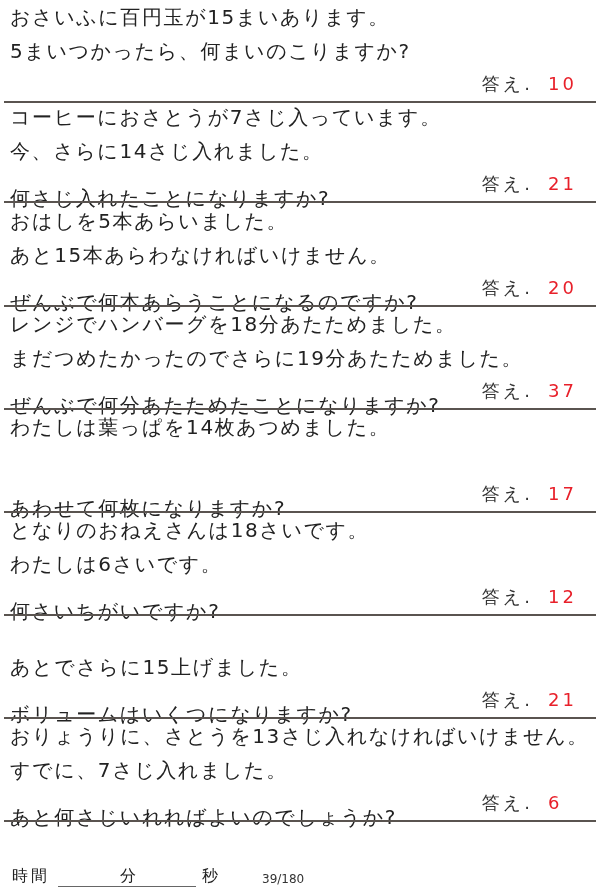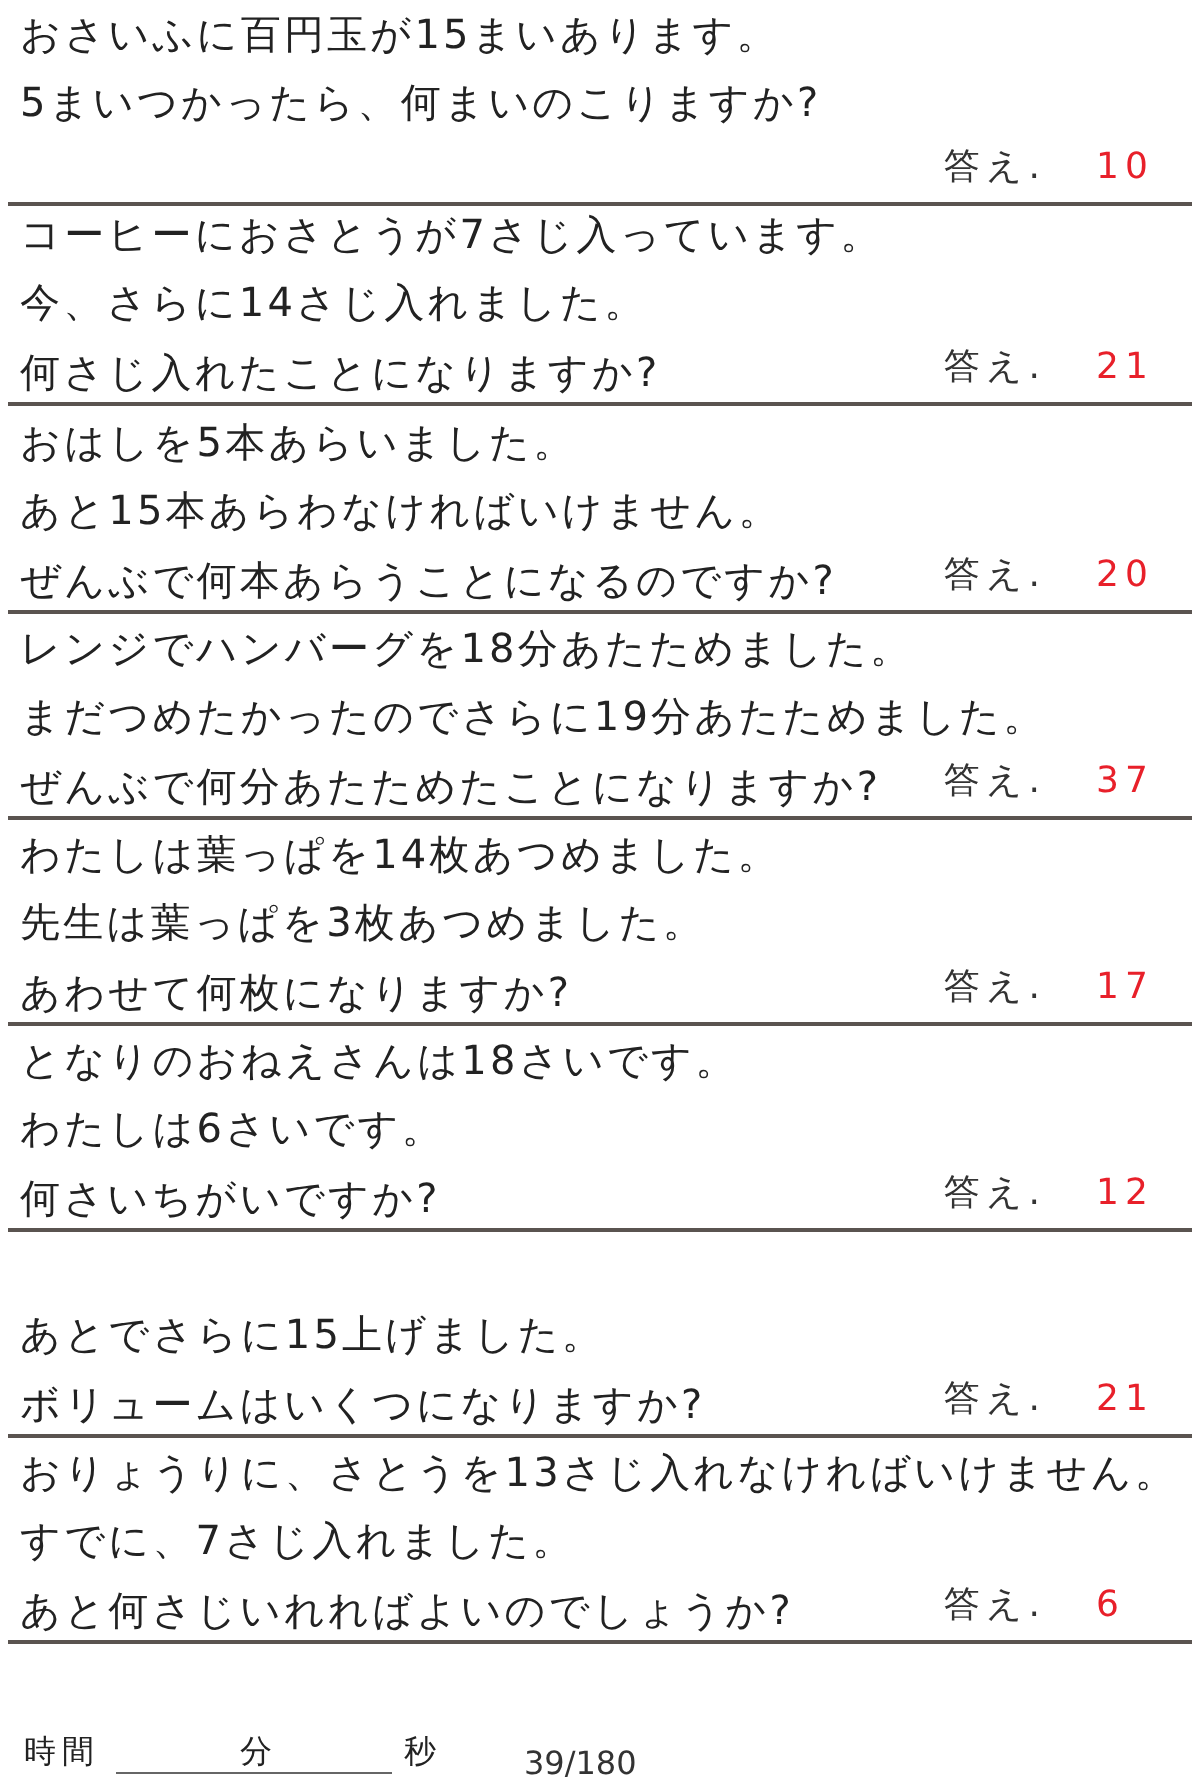--- a/index.html
+++ b/index.html
@@ -1,30 +1,30 @@
 <!DOCTYPE html>
 <html><head>
 <meta charset="utf-8">
 <style>
   html, body { margin: 0; padding: 0; background: #ffffff; }
   body { width: 600px; height: 893px; position: relative; overflow: hidden;
          font-family: "DejaVu Sans", "Liberation Sans", sans-serif; color: #222; }
   .problem { position: absolute; left: 0; width: 600px; height: 103px; }
   .problem .rule { position: absolute; left: 4px; right: 4px; bottom: 0; height: 2px; background: #5a5450; }
   .line { position: absolute; left: 10px; font-size: 20px; letter-spacing: 1.6px; line-height: 22px; white-space: nowrap; text-align: center; }
-  .l0 { top: 6px; } .l1 { top: 40px; } .l2 { top: 75px; }
+  .l0 { top: 6px; } .l1 { top: 40px; } .l2 { top: 87px; }
   .answer { position: absolute; right: 14px; top: 73px; font-size: 18px; line-height: 22px; white-space: nowrap; }
   .answer .lbl { color: #333; letter-spacing: 3px; }
-  .answer .val { color: #e8202a; letter-spacing: 3px; margin-left: 25px; display: inline-block; min-width: 38px; text-align: left; }
+  .answer .val { color: #e8202a; letter-spacing: 3px; margin-left: 15px; display: inline-block; min-width: 38px; text-align: left; }
   .footer { position: absolute; top: 866px; left: 0; width: 516px; height: 24px; }
   .time-label { position: absolute; left: 12px; top: 0; font-size: 16px; letter-spacing: 3px; }
   .time-field { position: absolute; left: 58px; top: 0; width: 138px; height: 20px; border-bottom: 1.5px solid #666; }
   .min-label { position: absolute; left: 120px; top: 0; font-size: 16px; }
   .sec-label { position: absolute; left: 202px; top: 0; font-size: 16px; }
-  .page-num { position: absolute; left: 262px; top: 6px; font-size: 16px; color: #333; }
+  .page-num { position: absolute; left: 262px; top: 6px; font-size: 12px; color: #333; }
   .copyright { position: absolute; left: 328px; top: 6px; font-size: 11px; color: #333; }
 </style>
 </head>
 <body>
 
 <div id="worksheet">
   <div class="problem" style="top:0px">
     <div class="line l0">おさいふに百円玉が15まいあります。</div>
     <div class="line l1">5まいつかったら、何まいのこりますか?</div>
     <div class="answer"><span class="lbl">答え.</span><span class="val">10</span></div>
@@ -50,21 +50,20 @@
   <div class="problem" style="top:307px">
     <div class="line l0">レンジでハンバーグを18分あたためました。</div>
     <div class="line l1">まだつめたかったのでさらに19分あたためました。</div>
     <div class="line l2">ぜんぶで何分あたためたことになりますか?</div>
     <div class="answer"><span class="lbl">答え.</span><span class="val">37</span></div>
     <div class="rule"></div>
   </div>
 
   <div class="problem" style="top:410px">
     <div class="line l0">わたしは葉っぱを14枚あつめました。</div>
-    <div class="line l1">先生は葉っぱを3枚あつめました。</div>
     <div class="line l2">あわせて何枚になりますか?</div>
     <div class="answer"><span class="lbl">答え.</span><span class="val">17</span></div>
     <div class="rule"></div>
   </div>
 
   <div class="problem" style="top:513px">
     <div class="line l0">となりのおねえさんは18さいです。</div>
     <div class="line l1">わたしは6さいです。</div>
     <div class="line l2">何さいちがいですか?</div>
     <div class="answer"><span class="lbl">答え.</span><span class="val">12</span></div>

